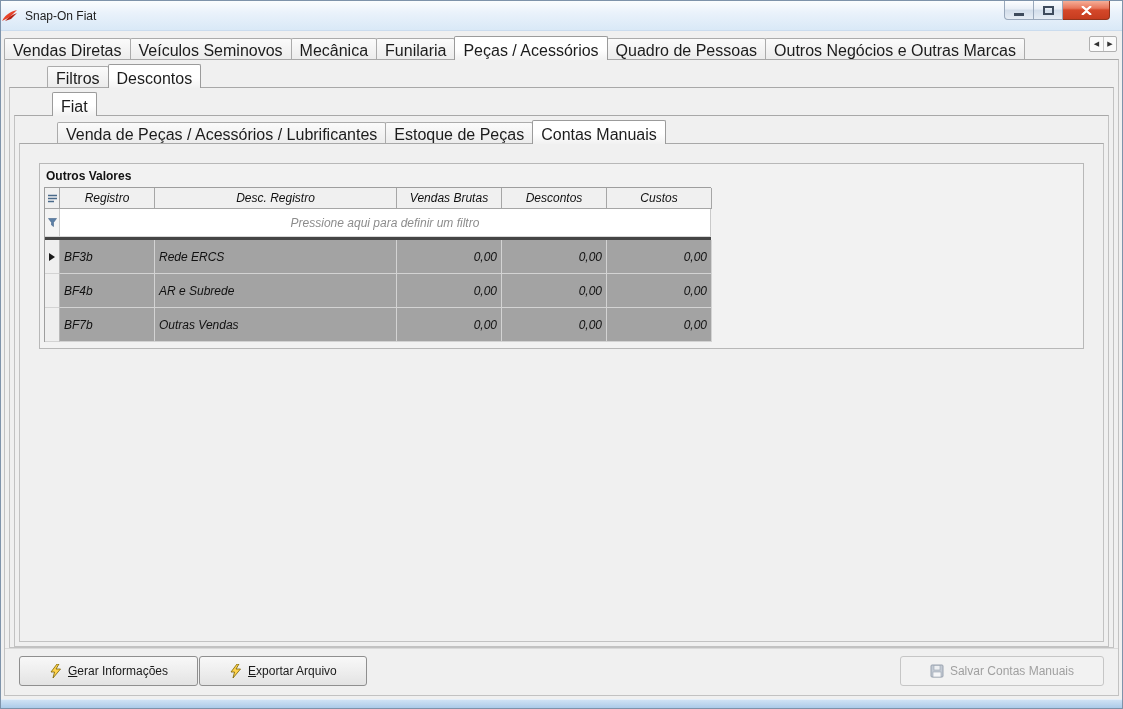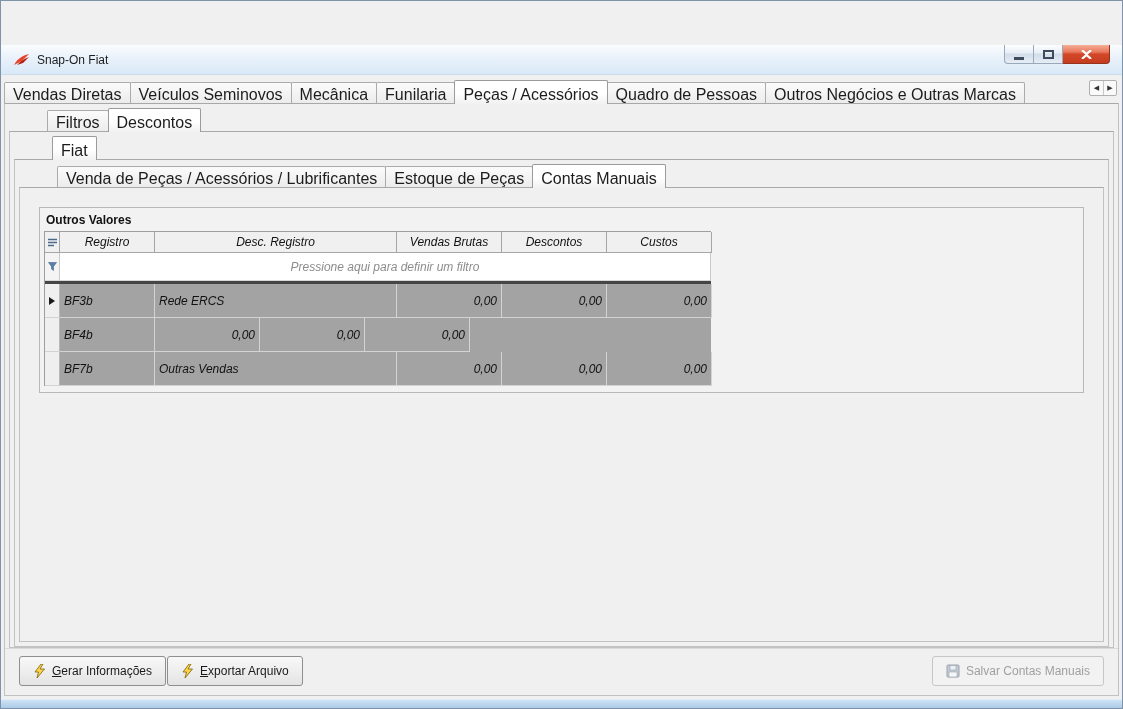--- a/index.html
+++ b/index.html
@@ -4,21 +4,21 @@
 <style>
   *{box-sizing:border-box;margin:0;padding:0;}
   html,body{width:1123px;height:709px;}
   body{font-family:"Liberation Sans","DejaVu Sans",sans-serif;background:#ffffff;}
 
   .window{width:1123px;height:709px;display:flex;flex-direction:column;border:1px solid #7E93AA;
           background:#F0F0F0;overflow:hidden;position:relative;}
 
   
   .titlebar{flex:0 0 30px;background:linear-gradient(180deg,#FBFDFE 0%,#EAF2FB 40%,#D9E9F7 100%);
-            border-bottom:1px solid #CBDCEE;display:flex;align-items:center;padding-left:12px;position:relative;margin-top:44px;}
+            border-bottom:1px solid #CBDCEE;display:flex;align-items:center;padding-left:0;position:relative;}
   .app-icon{width:18px;height:16px;margin-right:6px;flex:0 0 auto;}
   .title-text{font-size:12px;color:#1E1E1E;}
   .win-controls{position:absolute;top:0;right:12px;display:flex;}
   .win-btn{height:19px;border:1px solid #99A8BB;border-top:none;display:flex;align-items:center;
            justify-content:center;background:linear-gradient(#FDFEFF,#E8EEF6 45%,#D2DDEA 50%,#E6EDF5);cursor:default;}
   .win-btn.min{width:30px;border-radius:0 0 0 4px;}
   .win-btn.max{width:29px;border-left:none;}
   .win-btn.close{width:47px;border-left:none;border-color:#93341C;border-radius:0 0 4px 0;
            background:linear-gradient(#F6AE97 0%,#E8765B 40%,#D4482A 50%,#C63C1F 100%);}
   .glyph-min{width:10px;height:3px;background:#3E4B5C;margin-top:8px;}
@@ -65,21 +65,21 @@
        border-right:1px solid #C9C9C9;border-bottom:1px solid #D8D8D8;}
   .g-sep{height:3px;background:#454545;width:666px;}
   .g-data{height:34px;background:#a3a3a3;}
   .g-data .g-cell{border-right:1px solid #D3D3D3;border-bottom:1px solid #D3D3D3;display:flex;
        align-items:center;padding:0 4px;color:#111;}
   .g-data .g-ind{background:#EFEFEF;border-right:1px solid #B9B9B9;padding:0;justify-content:center;}
   .cur-arrow{width:0;height:0;border-left:6px solid #1A1A1A;border-top:4px solid transparent;border-bottom:4px solid transparent;}
 
   
   .buttonbar{flex:0 0 auto;border-top:1px solid #DADADA;padding:7px 14px 9px 14px;display:flex;align-items:center;background:#F0F0F0;}
-  .btn{display:inline-flex;align-items:center;gap:6px;height:30px;padding:0 13px;font-size:12px;color:#1A1A1A;
+  .btn{display:inline-flex;align-items:center;gap:6px;height:30px;padding:0 29px;font-size:12px;color:#1A1A1A;
        background:linear-gradient(#F8F8F8,#EFEFEF 45%,#E3E3E3);border:1px solid #8F8F8F;border-radius:3px;cursor:default;}
   .btn + .btn{margin-left:1px;}
   .btn.disabled{margin-left:auto;color:#A0A0A0;background:#F2F2F2;border-color:#C6C6C6;}
   .u{text-decoration:underline;}
 
   
   .chrome-bottom{flex:0 0 9px;background:linear-gradient(#CFE2F4,#ACCBE9);border-top:1px solid #E3EEF9;}
 </style>
 </head>
 <body>
@@ -181,20 +181,21 @@
                     </div>
                   <div class="g-cell c-reg">BF3b</div>
                   <div class="g-cell c-desc">Rede ERCS</div>
                   <div class="g-cell c-num">0,00</div>
                   <div class="g-cell c-num">0,00</div>
                   <div class="g-cell c-num">0,00</div>
                 </div>
                 <div class="g-row g-data">
                   <div class="g-cell g-ind"></div>
                   <div class="g-cell c-reg">BF4b</div>
+                  <div class="g-cell c-desc">AR e Subrede</div>
                   <div class="g-cell c-num">0,00</div>
                   <div class="g-cell c-num">0,00</div>
                   <div class="g-cell c-num">0,00</div>
                 </div>
                 <div class="g-row g-data">
                   <div class="g-cell g-ind"></div>
                   <div class="g-cell c-reg">BF7b</div>
                   <div class="g-cell c-desc">Outras Vendas</div>
                   <div class="g-cell c-num">0,00</div>
                   <div class="g-cell c-num">0,00</div>

